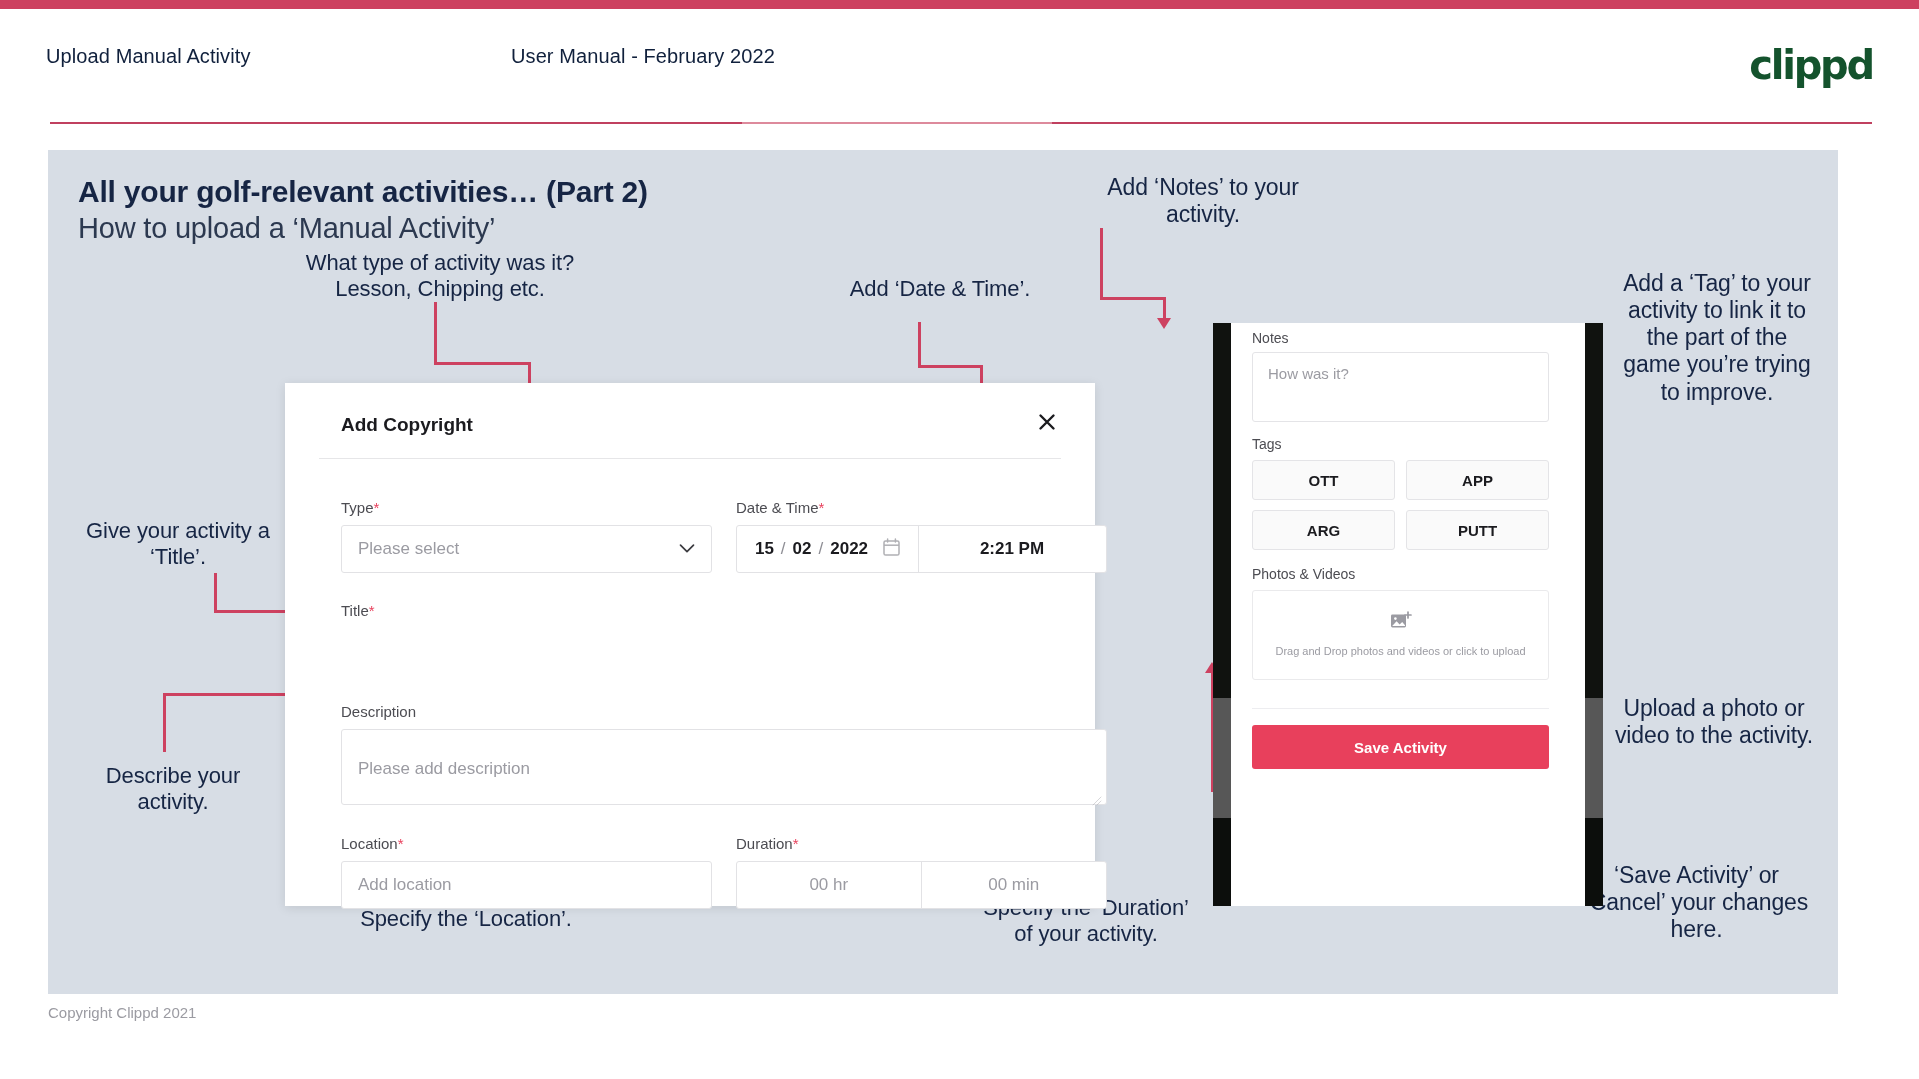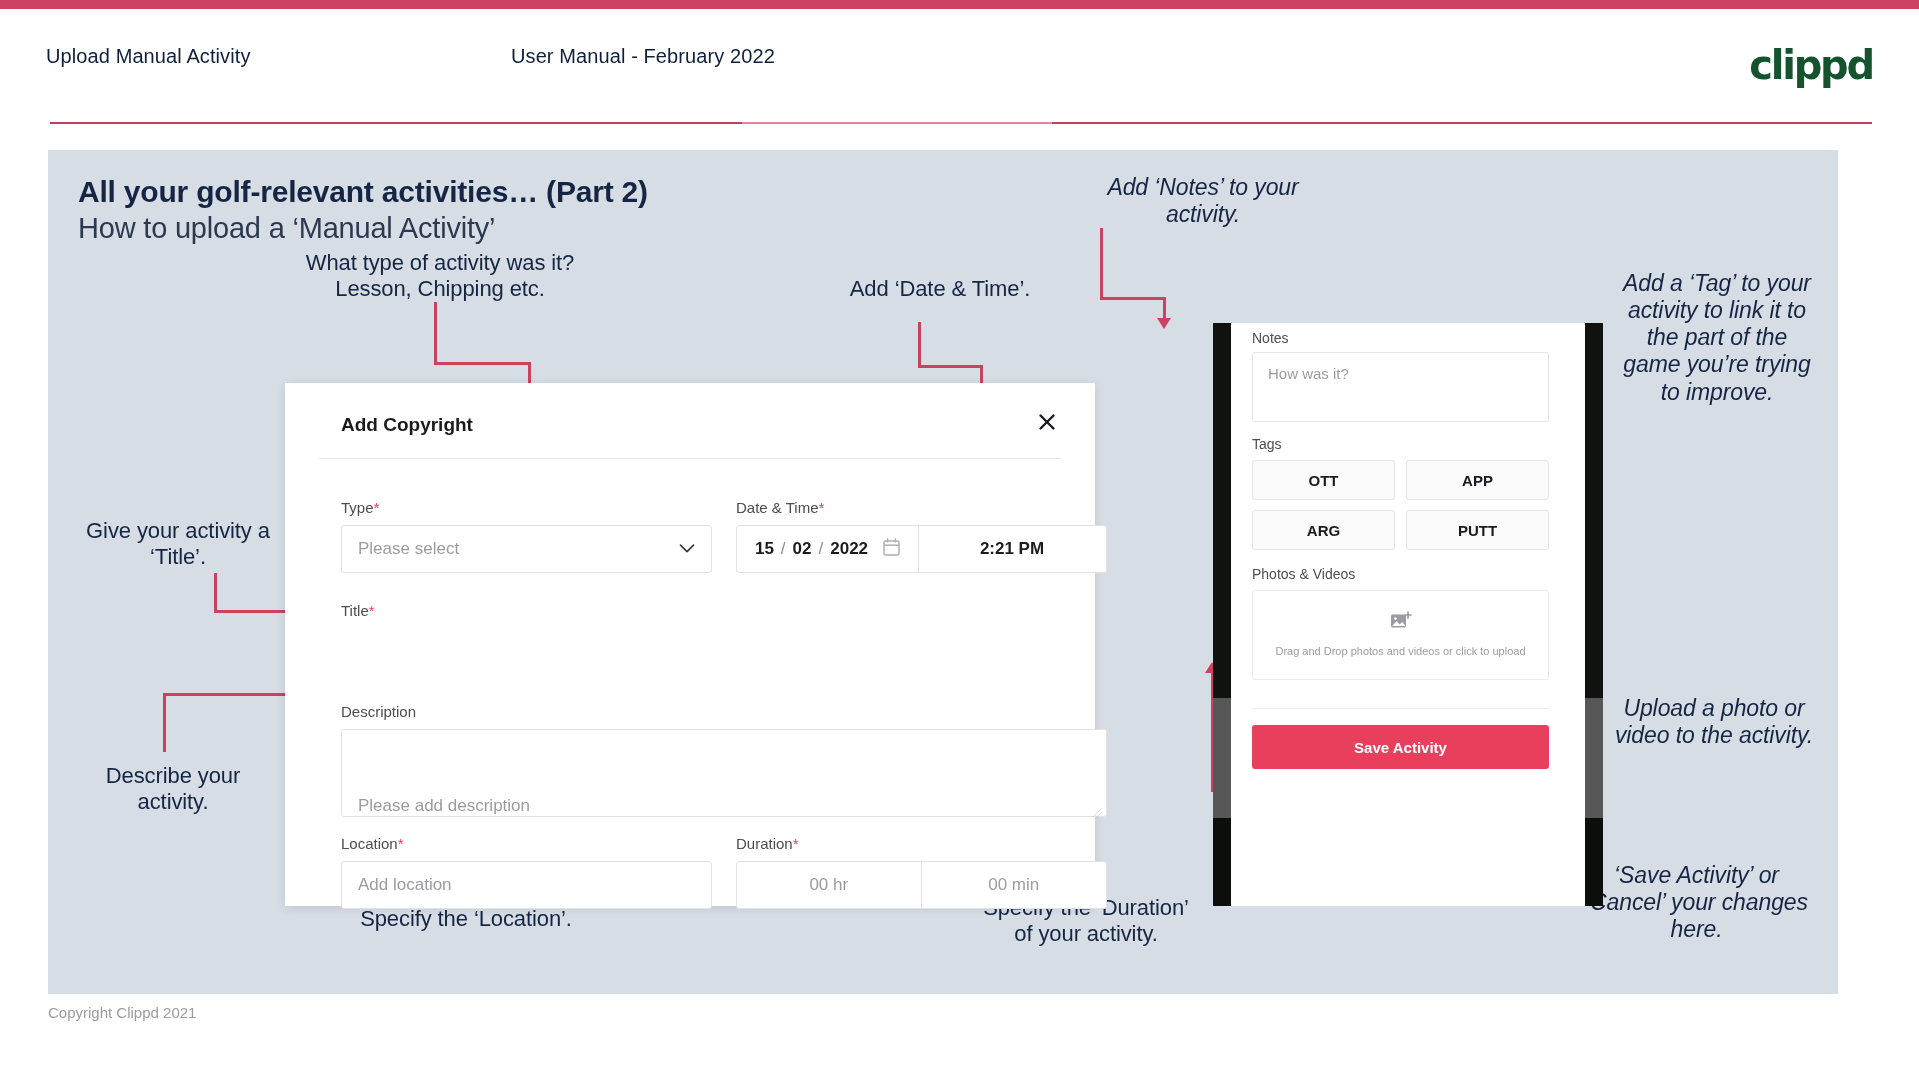--- a/index.html
+++ b/index.html
@@ -51,21 +51,21 @@
     position: absolute; left: 30px; top: 62px;
     font-size: 29px; font-weight: 400; color: #2c3950; letter-spacing: -.2px;
   }
 
   
   .anno {
     position: absolute; color: #162544; font-size: 22px;
     line-height: 1.18; text-align: center; font-weight: 400;
     letter-spacing: -.1px;
   }
-  .anno.bigger { font-size: 23px; font-style: italic; }
+  .anno.bigger { font-size: 23px; }
 
   
   .ln { position: absolute; background: #cd4160; }
   .lnv { width: 3px; }
   .lnh { height: 3px; }
   .arrow { position: absolute; width: 0; height: 0; }
   .arr-down { border-left: 7px solid transparent; border-right: 7px solid transparent; border-top: 11px solid #cd4160; }
   .arr-up   { border-left: 7px solid transparent; border-right: 7px solid transparent; border-bottom: 11px solid #cd4160; }
   .arr-right{ border-top: 7px solid transparent; border-bottom: 7px solid transparent; border-left: 11px solid #cd4160; }
   .arr-left { border-top: 7px solid transparent; border-bottom: 7px solid transparent; border-right: 11px solid #cd4160; }
@@ -343,21 +343,21 @@
       </div>
     </div>
 
     <div class="fld-label" style="left:56px; top:219px;">
       <span>Title</span><span class="req">*</span>
     </div>
 
     <div class="fld-label" style="left:56px; top:320px;">
       <span>Description</span>
     </div>
-    <div class="inp" style="left:56px; top:346px; width:766px; height:88px; align-items:flex-end; padding-top:13px;">
+    <div class="inp" style="left:56px; top:346px; width:766px; height:76px; align-items:flex-start; padding-top:29px;">
       <span class="ph">Please add description</span>
       <span class="ta-grip">
         <svg width="10" height="10" viewBox="0 0 10 10" aria-hidden="true">
           <path d="M9 1 L1 9 M9 5 L5 9" stroke="#9b9ba2" stroke-width="1" stroke-linecap="round"></path>
         </svg>
       </span>
     </div>
 
     <div class="fld-label" style="left:56px; top:452px;">
       <span>Location</span><span class="req">*</span>

